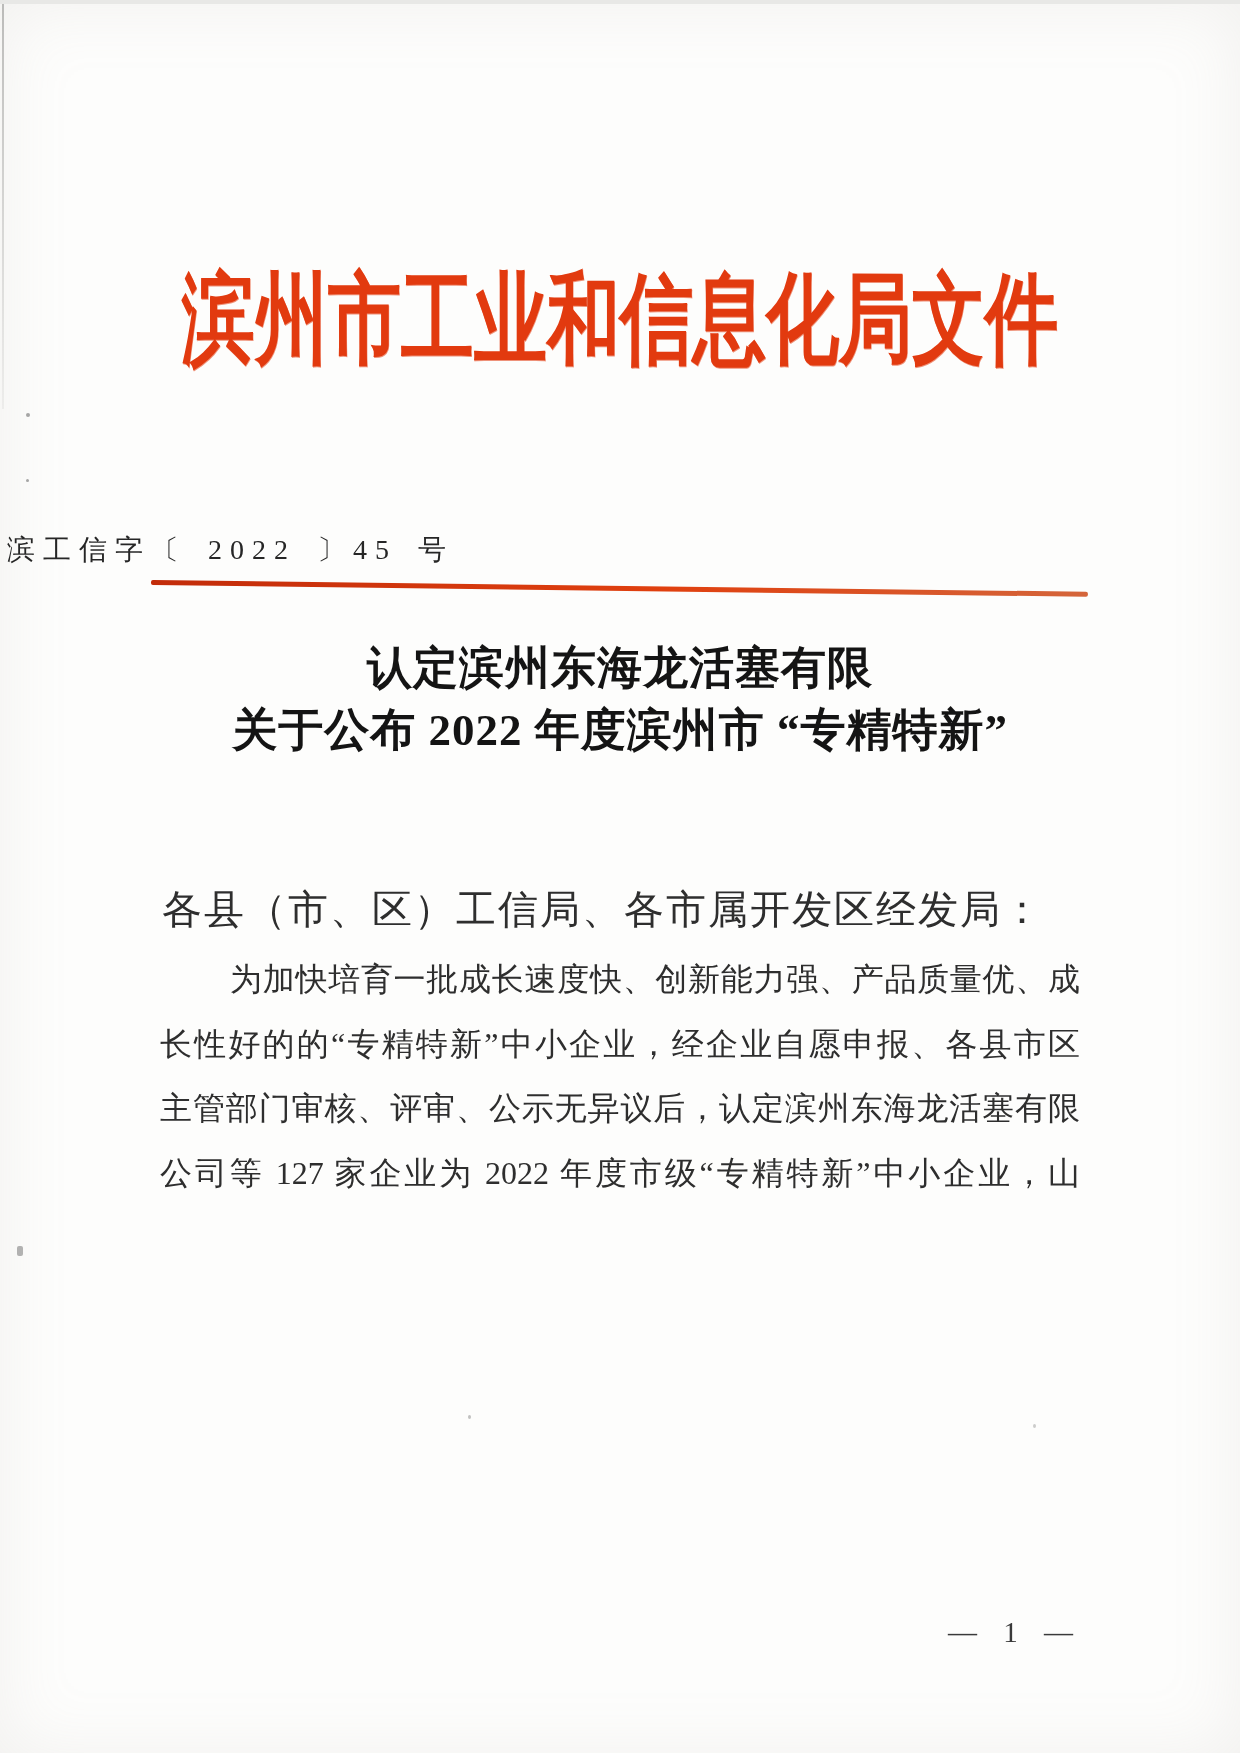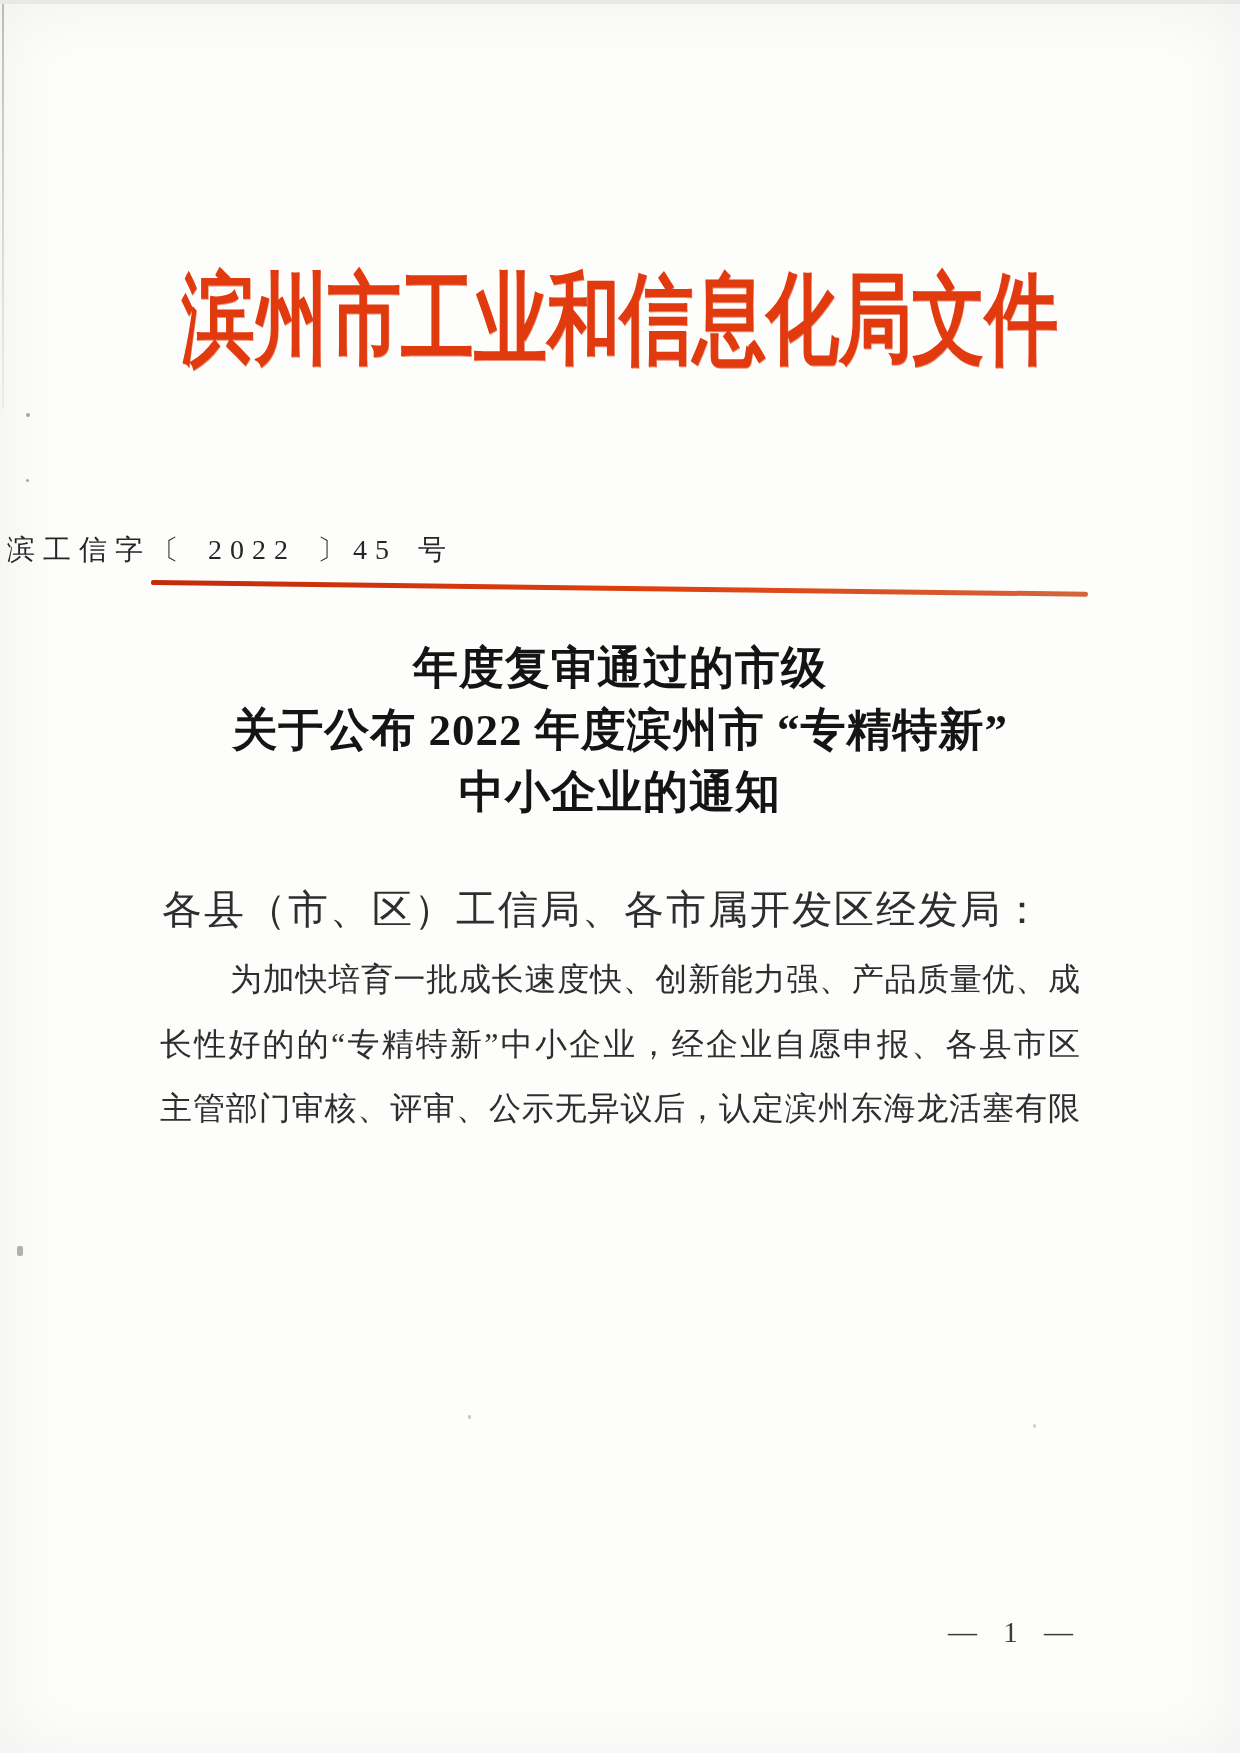--- a/index.html
+++ b/index.html
@@ -144,28 +144,28 @@
   <div class="speck s4"></div>
   <div class="speck s5"></div>
 
   <h1 class="agency-title">滨州市工业和信息化局文件</h1>
 
   <div class="doc-number">滨工信字〔 2022 〕45 号</div>
 
   <div class="red-divider"></div>
 
   <div class="doc-title">
-    <div class="t-line">年度复审通过的市级</div>
+    <div class="t-line">认定滨州东海龙活塞有限</div>
     <div class="t-line">关于公布 2022 年度滨州市 “专精特新”</div>
-    <div class="t-line">中小企业的通知</div>
   </div>
 
   <div class="salutation">各县（市、区）工信局、各市属开发区经发局：</div>
 
   <div class="paragraph">
     <div class="p-line just indent">为加快培育一批成长速度快、创新能力强、产品质量优、成</div>
     <div class="p-line just">长性好的的“专精特新”中小企业，经企业自愿申报、各县市区</div>
     <div class="p-line just">主管部门审核、评审、公示无异议后，认定滨州东海龙活塞有限</div>
+    <div class="p-line just">公司等 127 家企业为 2022 年度市级“专精特新”中小企业，山</div>
   </div>
 
   <div class="page-number">— 1 —</div>
 
 </div>
 
 </body></html>

